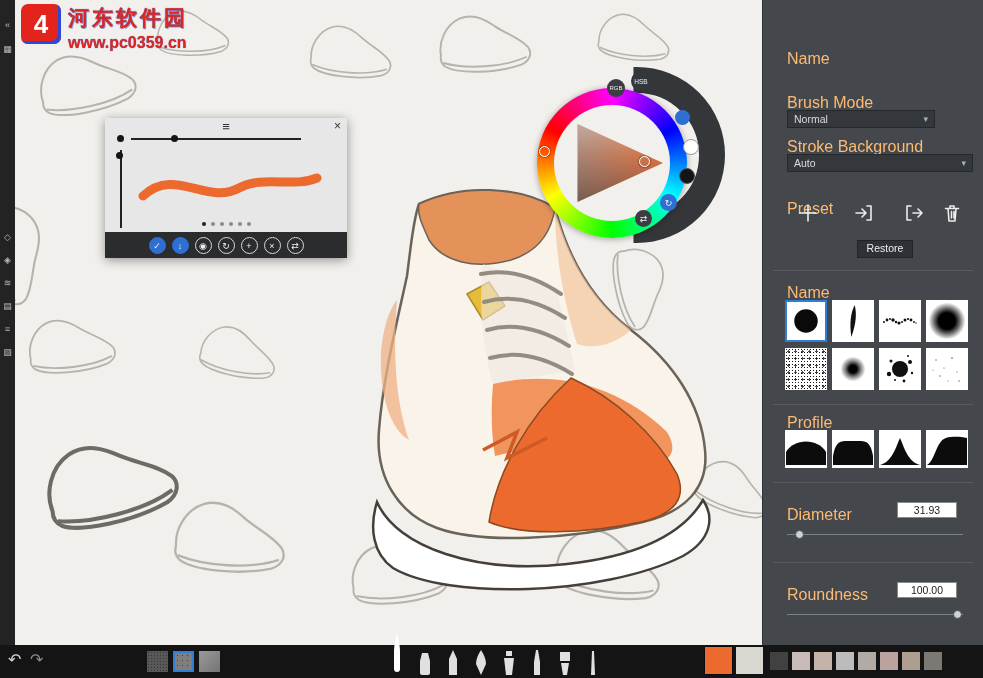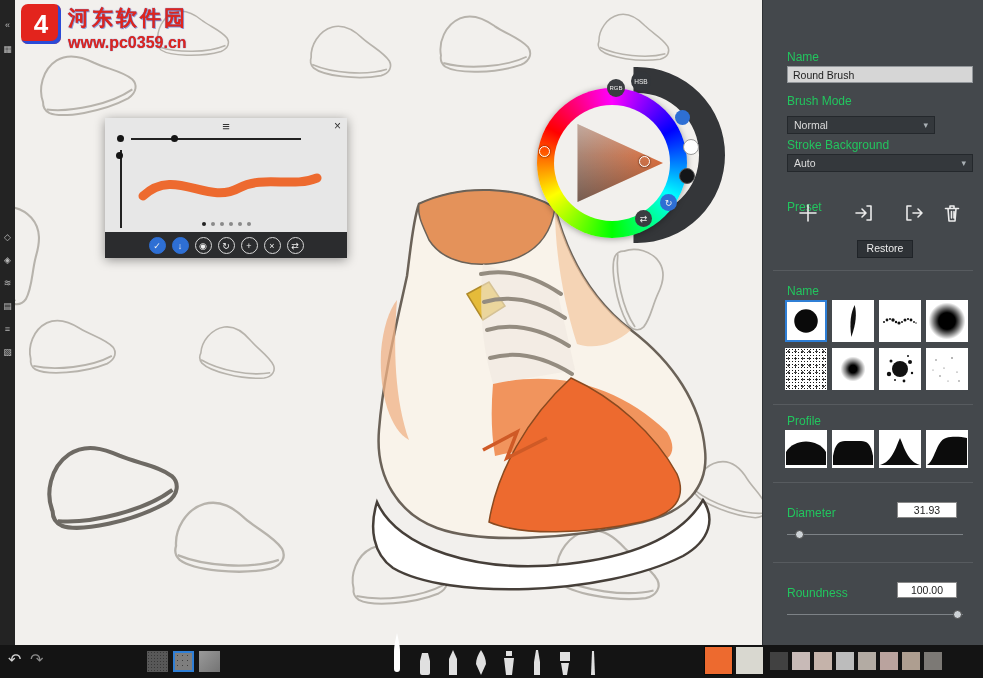--- a/index.html
+++ b/index.html
@@ -52,21 +52,21 @@
            background:linear-gradient(180deg,rgba(255,255,255,.65),rgba(255,255,255,0) 45%,rgba(0,0,0,.55));}
   .sel-dot{position:absolute;width:9px;height:9px;border:1.5px solid #fff;border-radius:50%;
            box-shadow:0 0 2px rgba(0,0,0,.8);z-index:12;cursor:pointer;}
   .arc-chip{position:absolute;border-radius:50%;display:flex;align-items:center;justify-content:center;
             color:#eee;z-index:12;cursor:pointer;box-sizing:border-box;}
 
   
   .brush-panel{position:absolute;right:0;top:0;width:221px;height:645px;background:#44484c;
                border-left:1px solid #2e3134;z-index:20;box-sizing:border-box;}
   .bp-title{position:absolute;top:8px;left:0;right:0;text-align:center;font-size:16px;color:#f4f4f4;}
-  .bp-label{position:absolute;font-size:12px;color:#22c55e;}
+  .bp-label{position:absolute;font-size:16px;color:#fdba74;}
   .bp-input{position:absolute;background:#d6d6d6;border:1px solid #92969a;color:#222;font-size:10.5px;
             font-family:"Liberation Sans","DejaVu Sans",sans-serif;padding:0 5px;box-sizing:border-box;}
   .bp-select{position:absolute;background:#34383c;border:1px solid #24282c;color:#dcdcdc;font-size:10.5px;
              display:flex;align-items:center;padding:0 6px;box-sizing:border-box;cursor:pointer;}
   .bp-select .chev{margin-left:auto;font-size:9px;color:#aab0b5;}
   .bp-div{position:absolute;left:10px;right:10px;height:1px;background:#575b5f;}
   .icon-btn{position:absolute;width:22px;height:22px;cursor:pointer;}
   .restore-btn{position:absolute;left:94px;top:240px;width:54px;height:16px;background:#2e3236;border:1px solid #202428;
                color:#ececec;font-size:10.5px;text-align:center;line-height:15px;cursor:pointer;}
   .tile{position:absolute;width:42px;height:42px;background:#fff;display:flex;align-items:center;justify-content:center;
@@ -215,24 +215,23 @@
       <span>
         <div class="wm-name">河东软件园</div>
         <div class="wm-url">www.pc0359.cn</div>
       </span>
     </div>
   </div>
 
   <div class="brush-panel">
 
     <span class="bp-label" style="left:24px;top:50px">Name</span>
-    <input class="bp-input" style="left: 24px; top: 66px; width: 186px; height: 17px;" value="Round Brush">
 
     <span class="bp-label" style="left:24px;top:94px">Brush Mode</span>
-    <div class="bp-select" style="left:24px;top:116px;width:148px;height:18px">
+    <div class="bp-select" style="left:24px;top:110px;width:148px;height:18px">
       <span>Normal</span>
       <span class="chev">▾</span>
     </div>
 
     <span class="bp-label" style="left:24px;top:138px">Stroke Background</span>
     <div class="bp-select" style="left:24px;top:154px;width:186px;height:18px">
       <span>Auto</span>
       <span class="chev">▾</span>
     </div>
 

